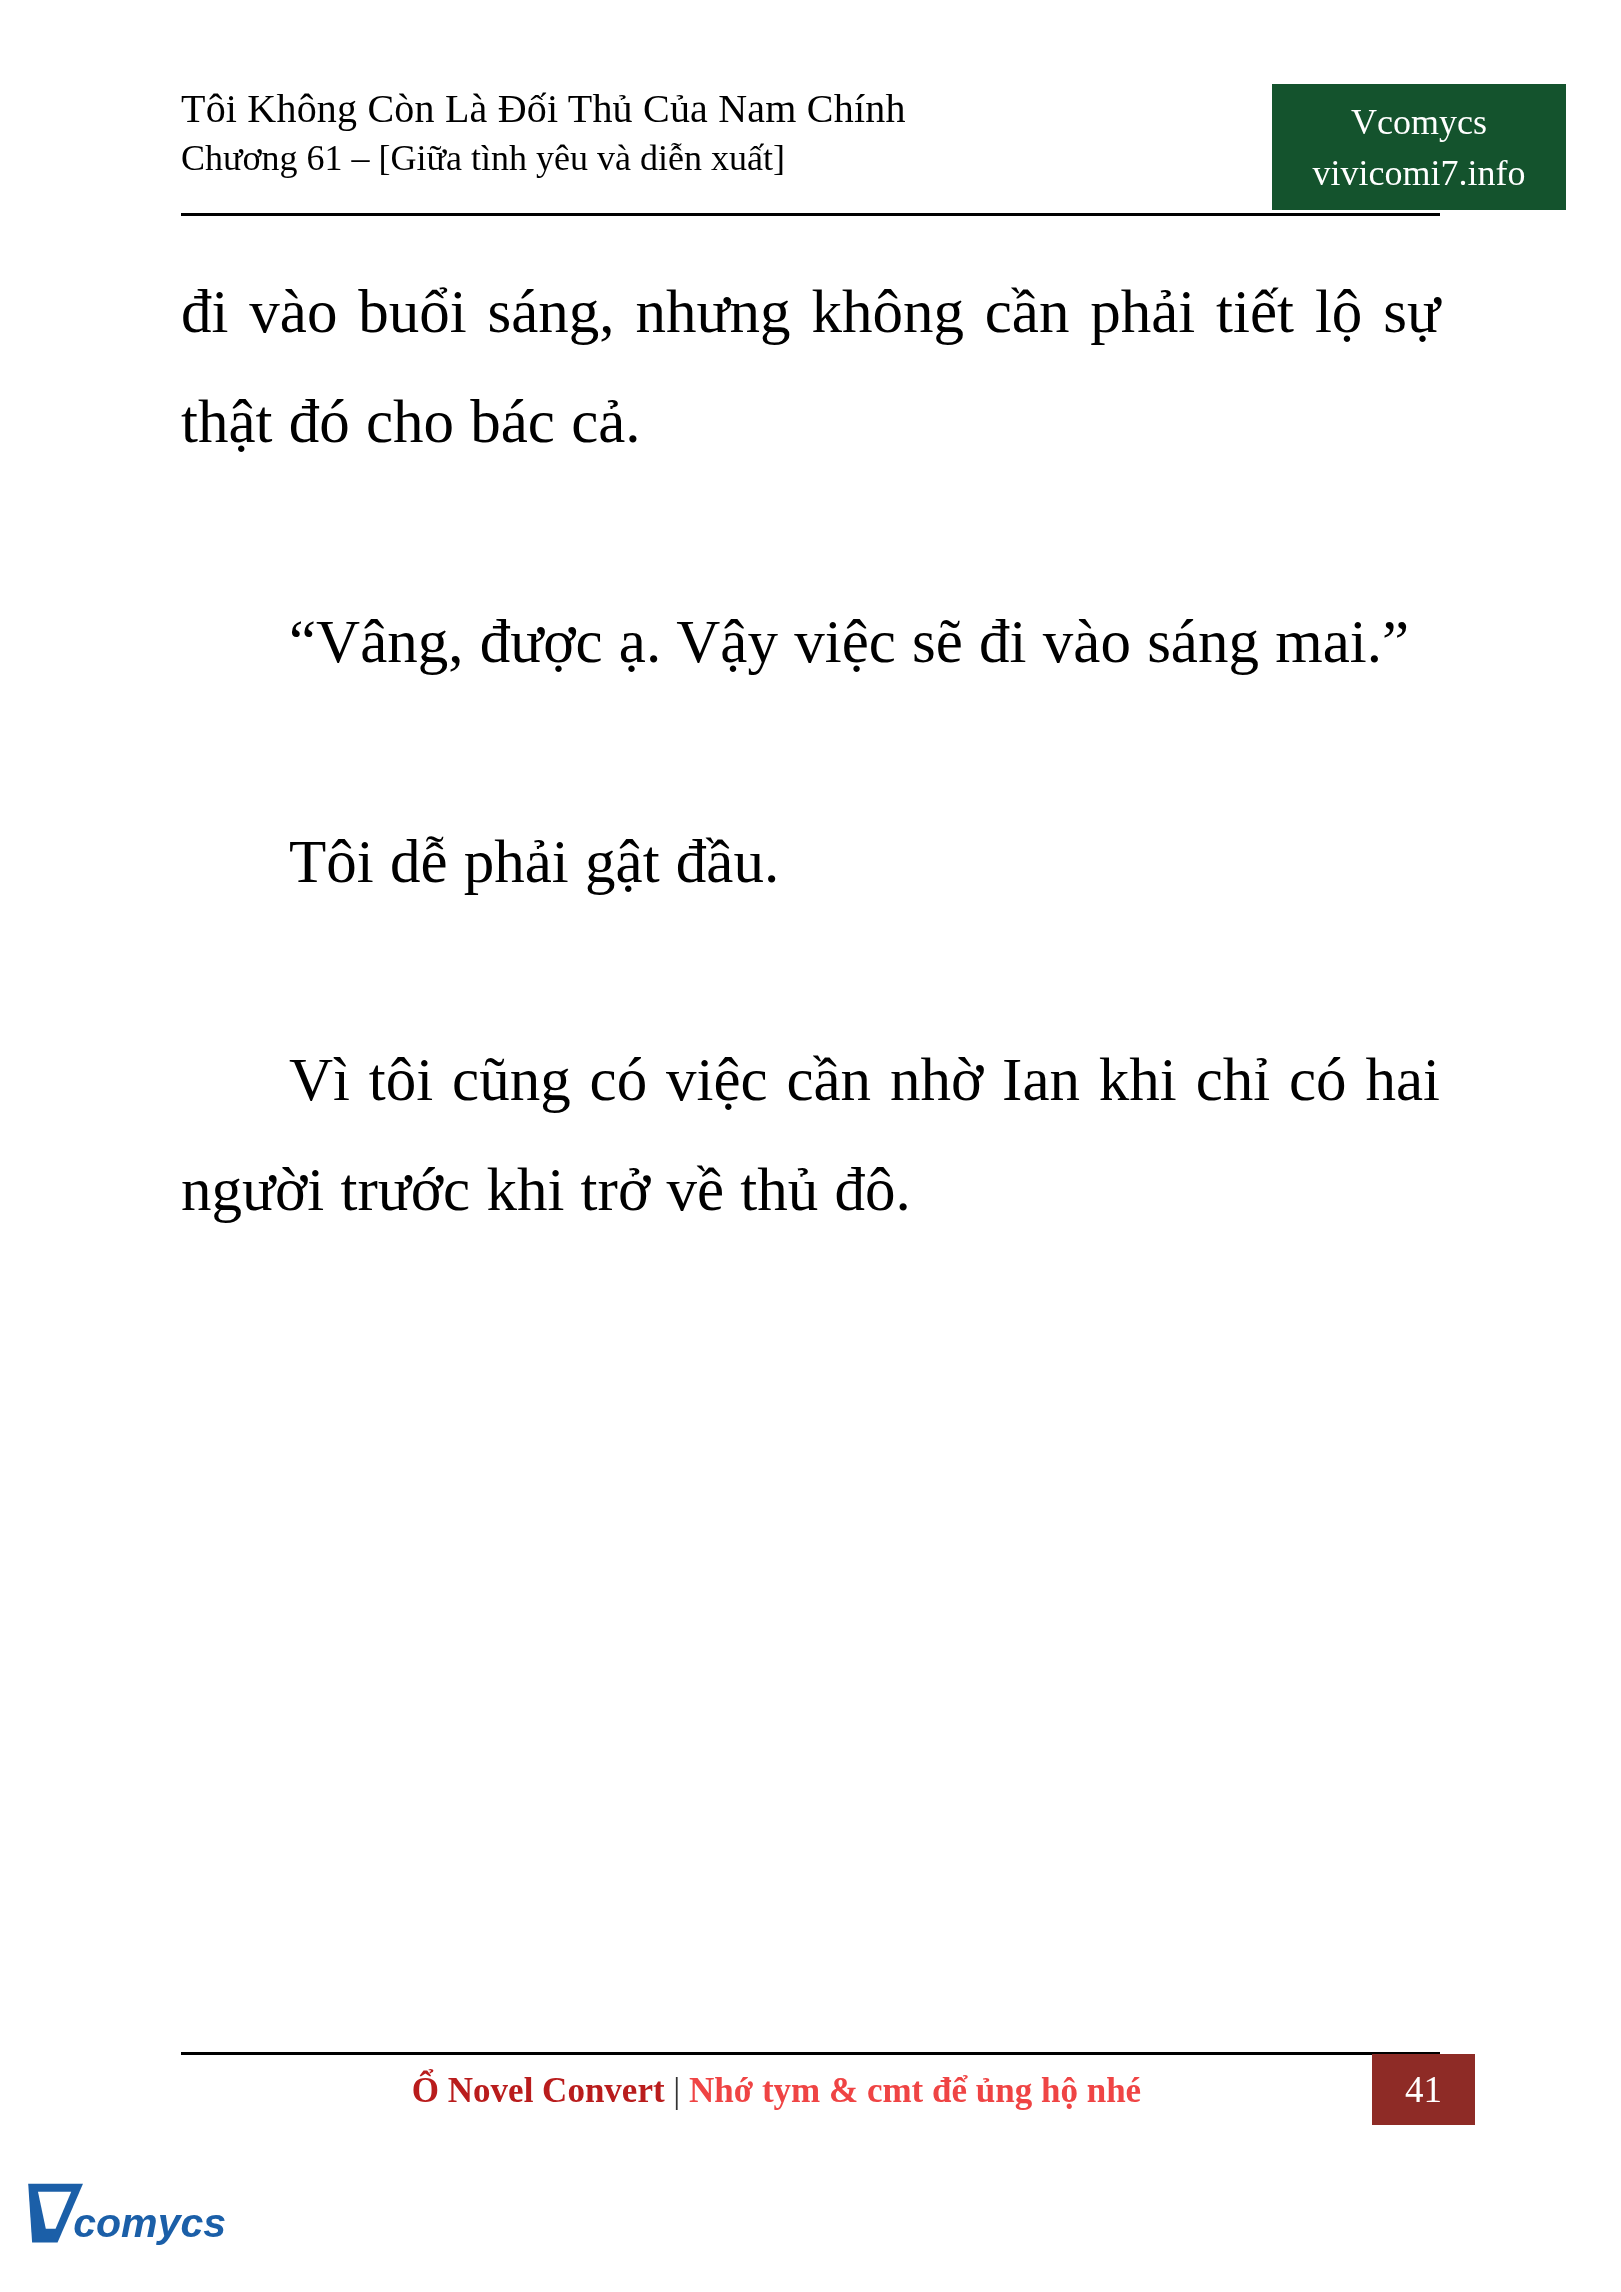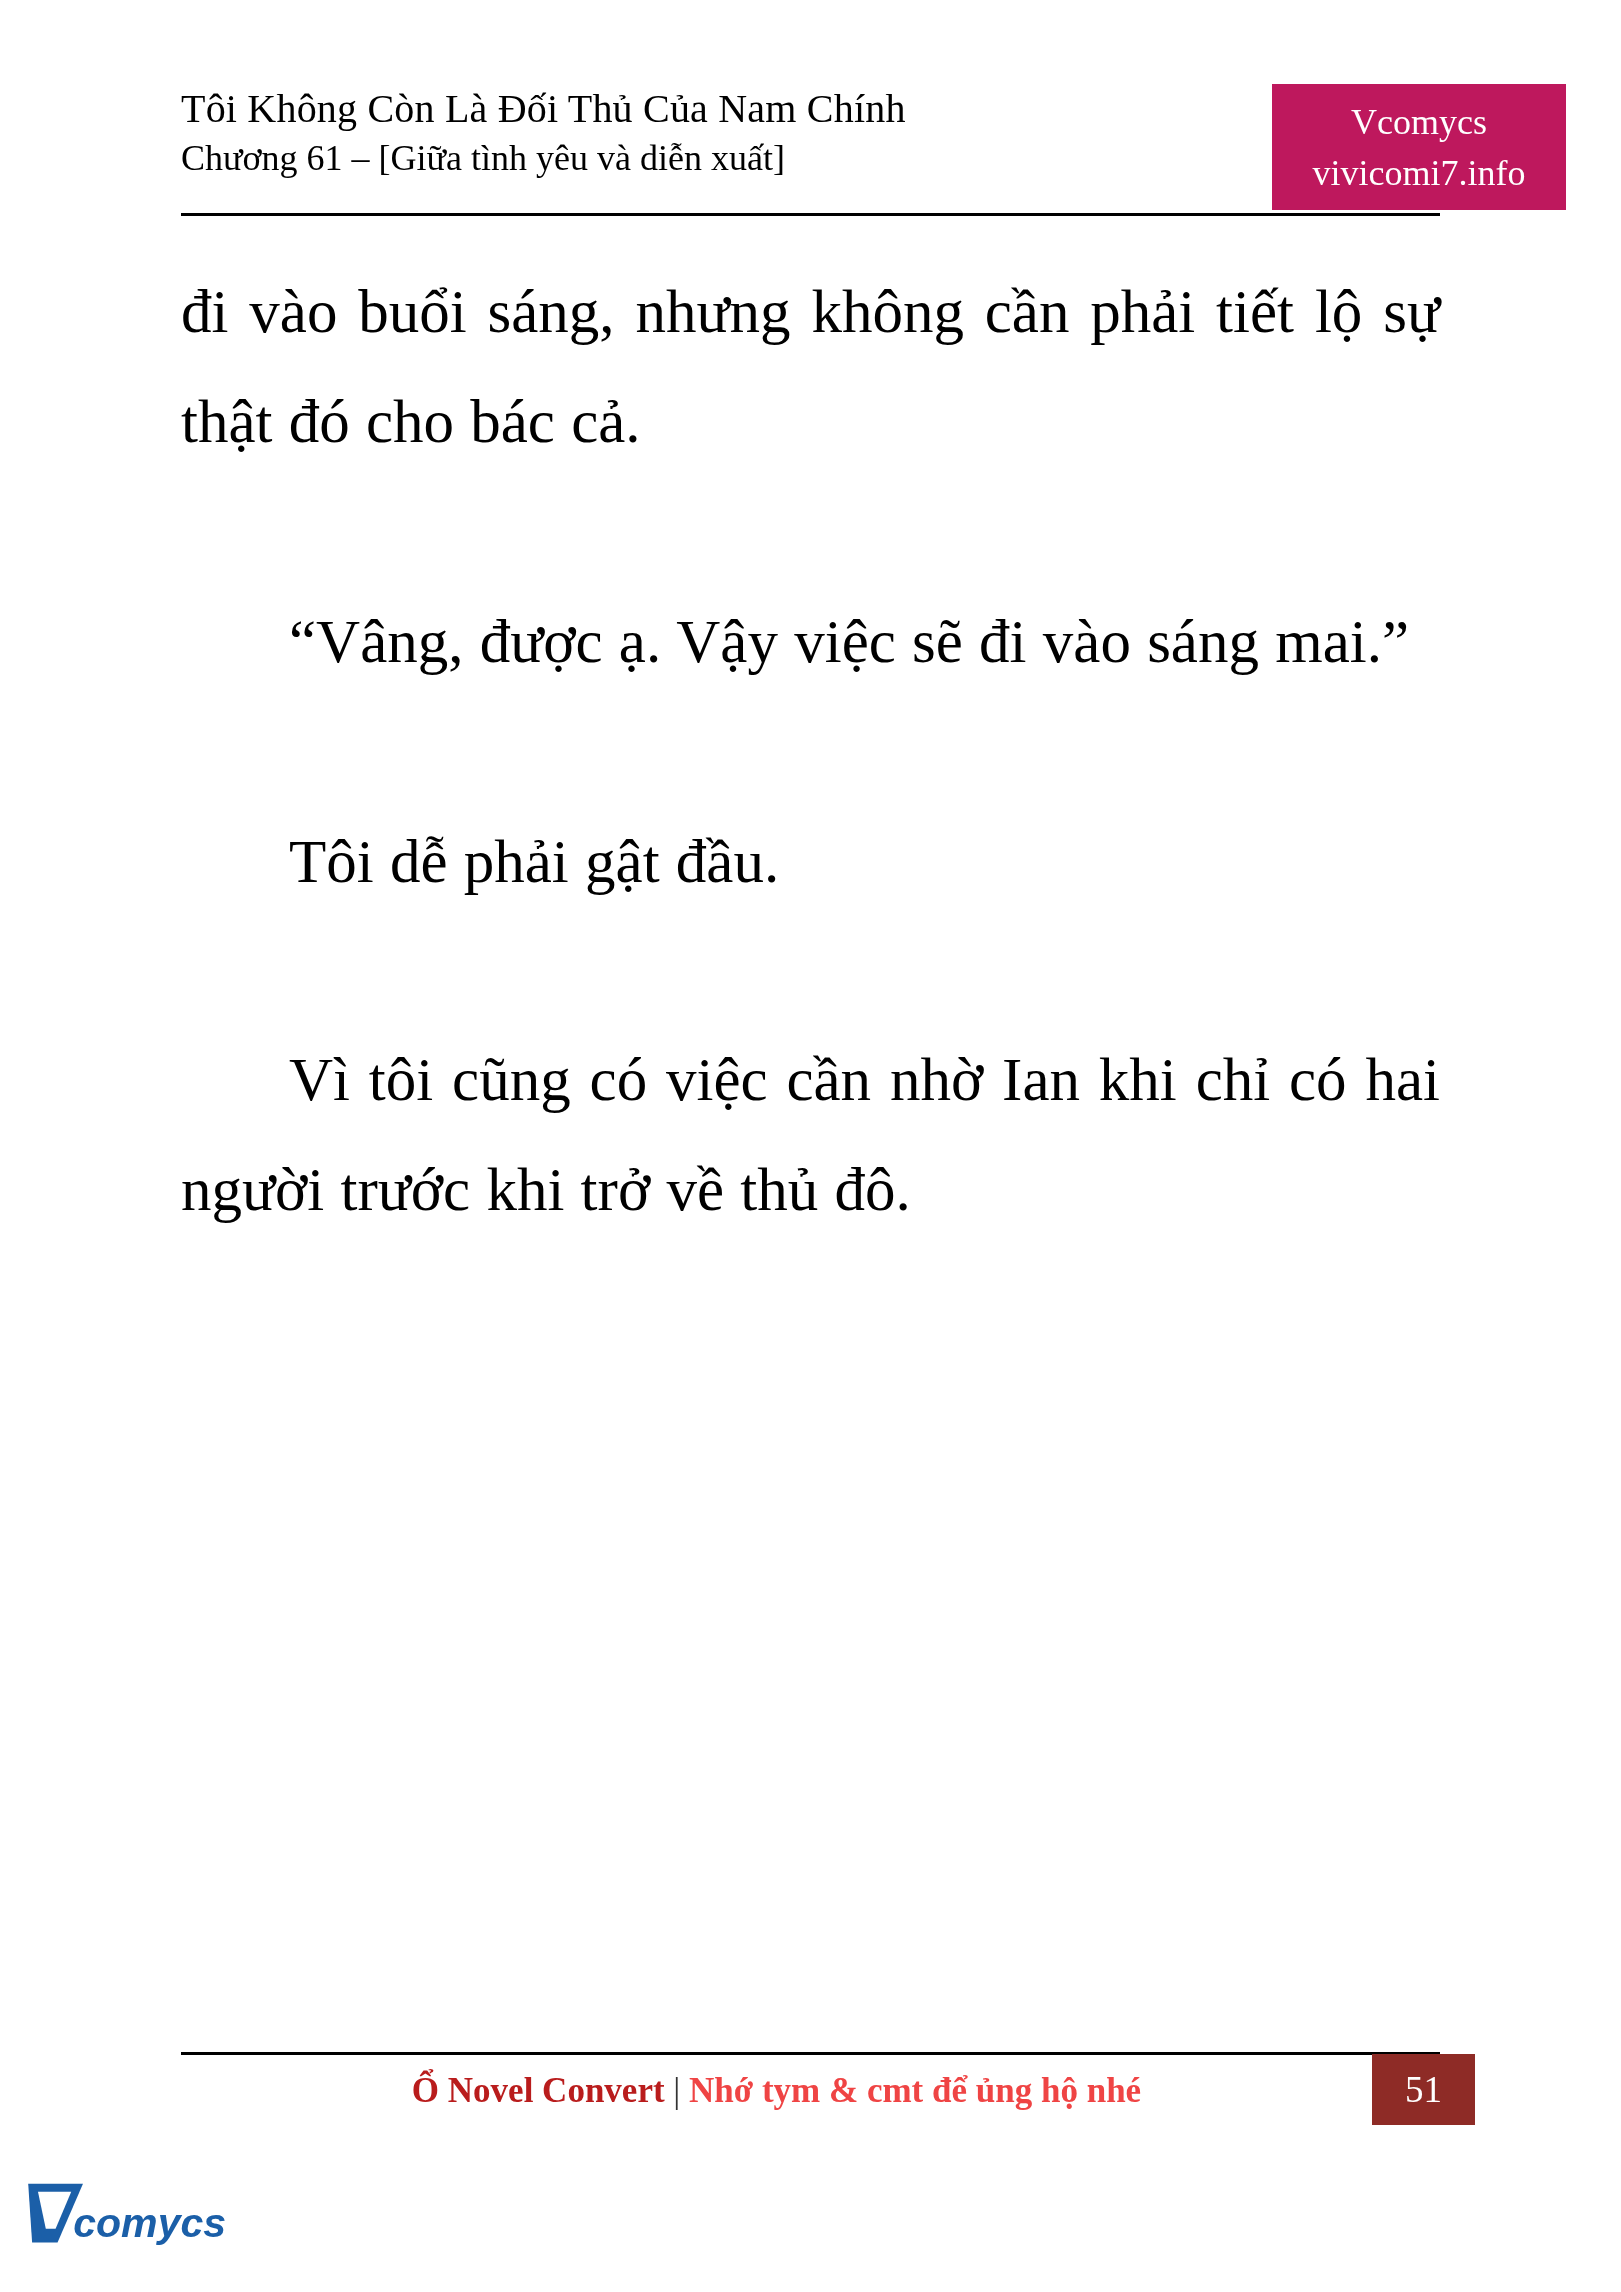--- a/index.html
+++ b/index.html
@@ -49,21 +49,21 @@
     font-size: 36px;
     line-height: 49px;
     white-space: nowrap;
   }
   .brand-badge {
     position: absolute;
     left: 1091px;
     top: 1px;
     width: 294px;
     height: 126px;
-    background: #be185d;
+    background: #14532d;
     color: #ffffff;
     text-align: center;
     box-sizing: border-box;
     padding-top: 12.7px;
   }
   .brand-badge .b1 {
     font-size: 36px;
     line-height: 51px;
   }
   .brand-badge .b2 {
@@ -178,21 +178,21 @@
   <p class="para indent">Vì tôi cũng có việc cần nhờ Ian khi chỉ có hai người trước khi trở về thủ đô.</p>
 </div>
 
 <div class="footer">
   <div class="footer-rule"></div>
   <div class="footer-text">
     <span class="footer-brand">Ổ Novel Convert</span>
     <span class="footer-sep">|</span>
     <span class="footer-note">Nhớ tym &amp; cmt để ủng hộ nhé</span>
   </div>
-  <div class="page-badge">51</div>
+  <div class="page-badge">41</div>
 </div>
 
 <div class="watermark">
   <svg width="255" height="90" viewBox="0 0 260 92" xmlns="http://www.w3.org/2000/svg">
     <polygon points="6,6 62,6 36,66 10,66" fill="#1b5fa8"></polygon>
     <polygon points="16,14 50,14 34,52 24,52" fill="#ffffff"></polygon>
     <text x="52" y="60" font-family="Liberation Sans, sans-serif" font-size="42" font-style="italic" font-weight="bold" fill="#1b5fa8">comycs</text>
   </svg>
 </div>
 

